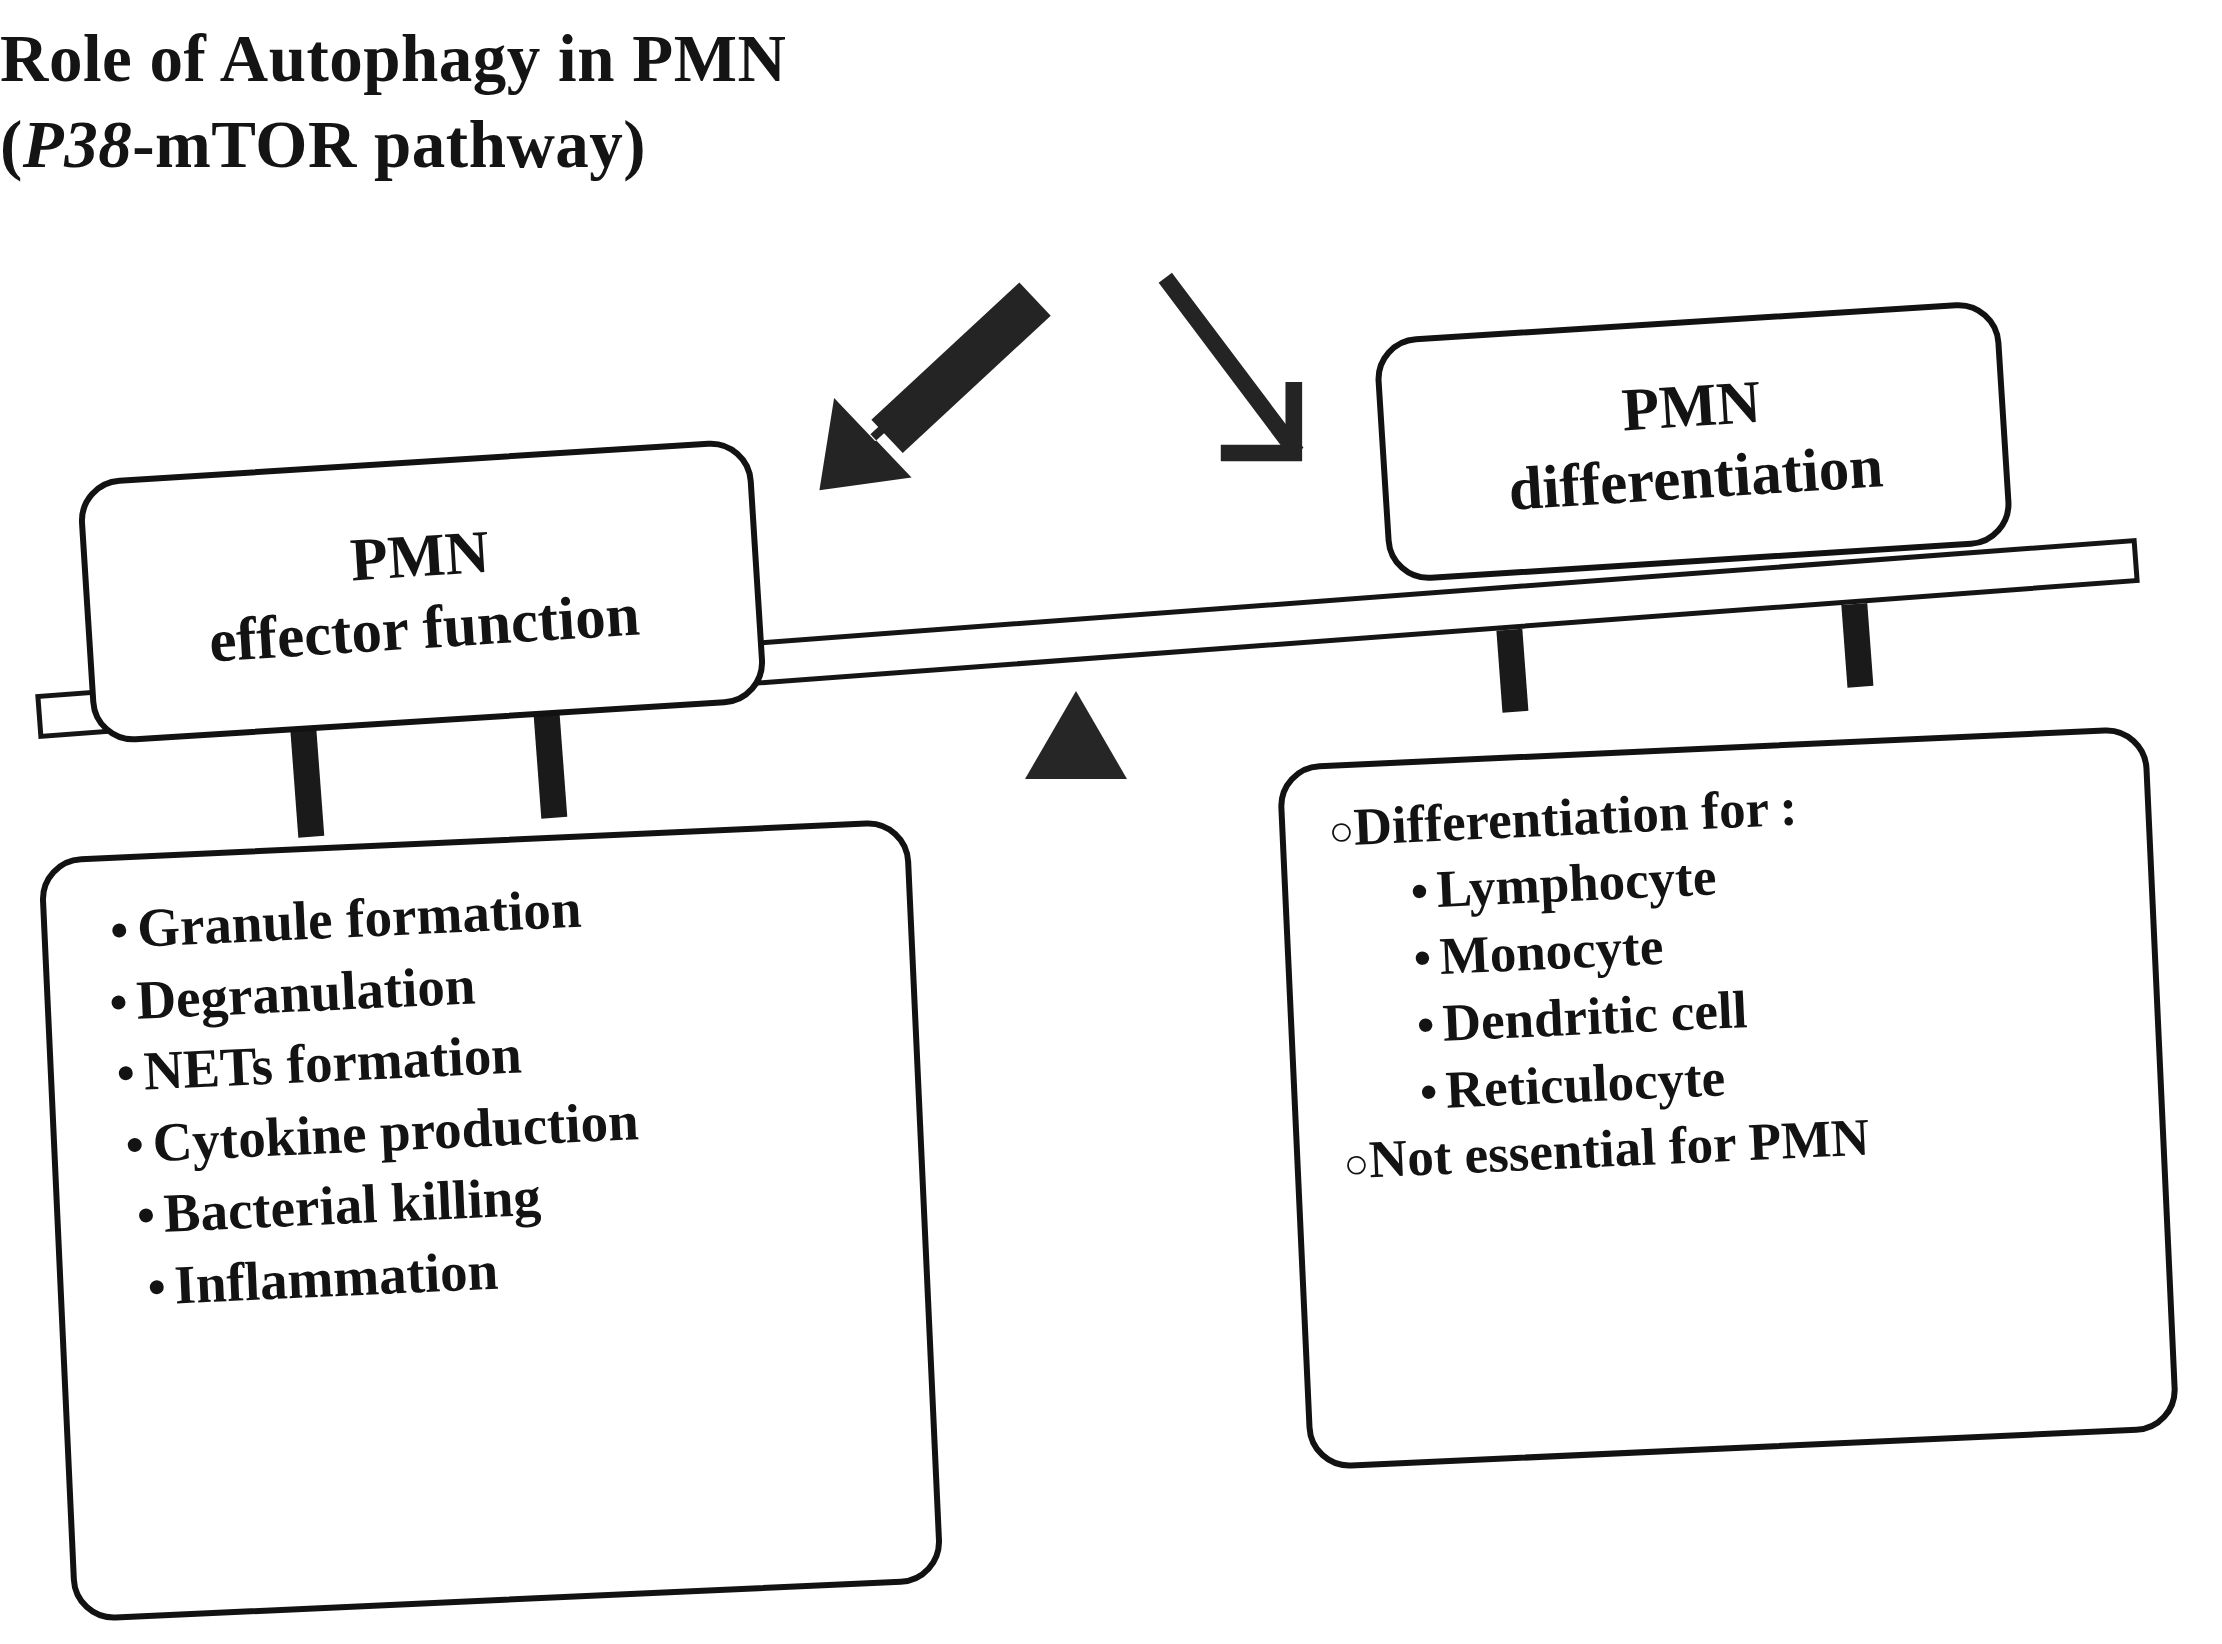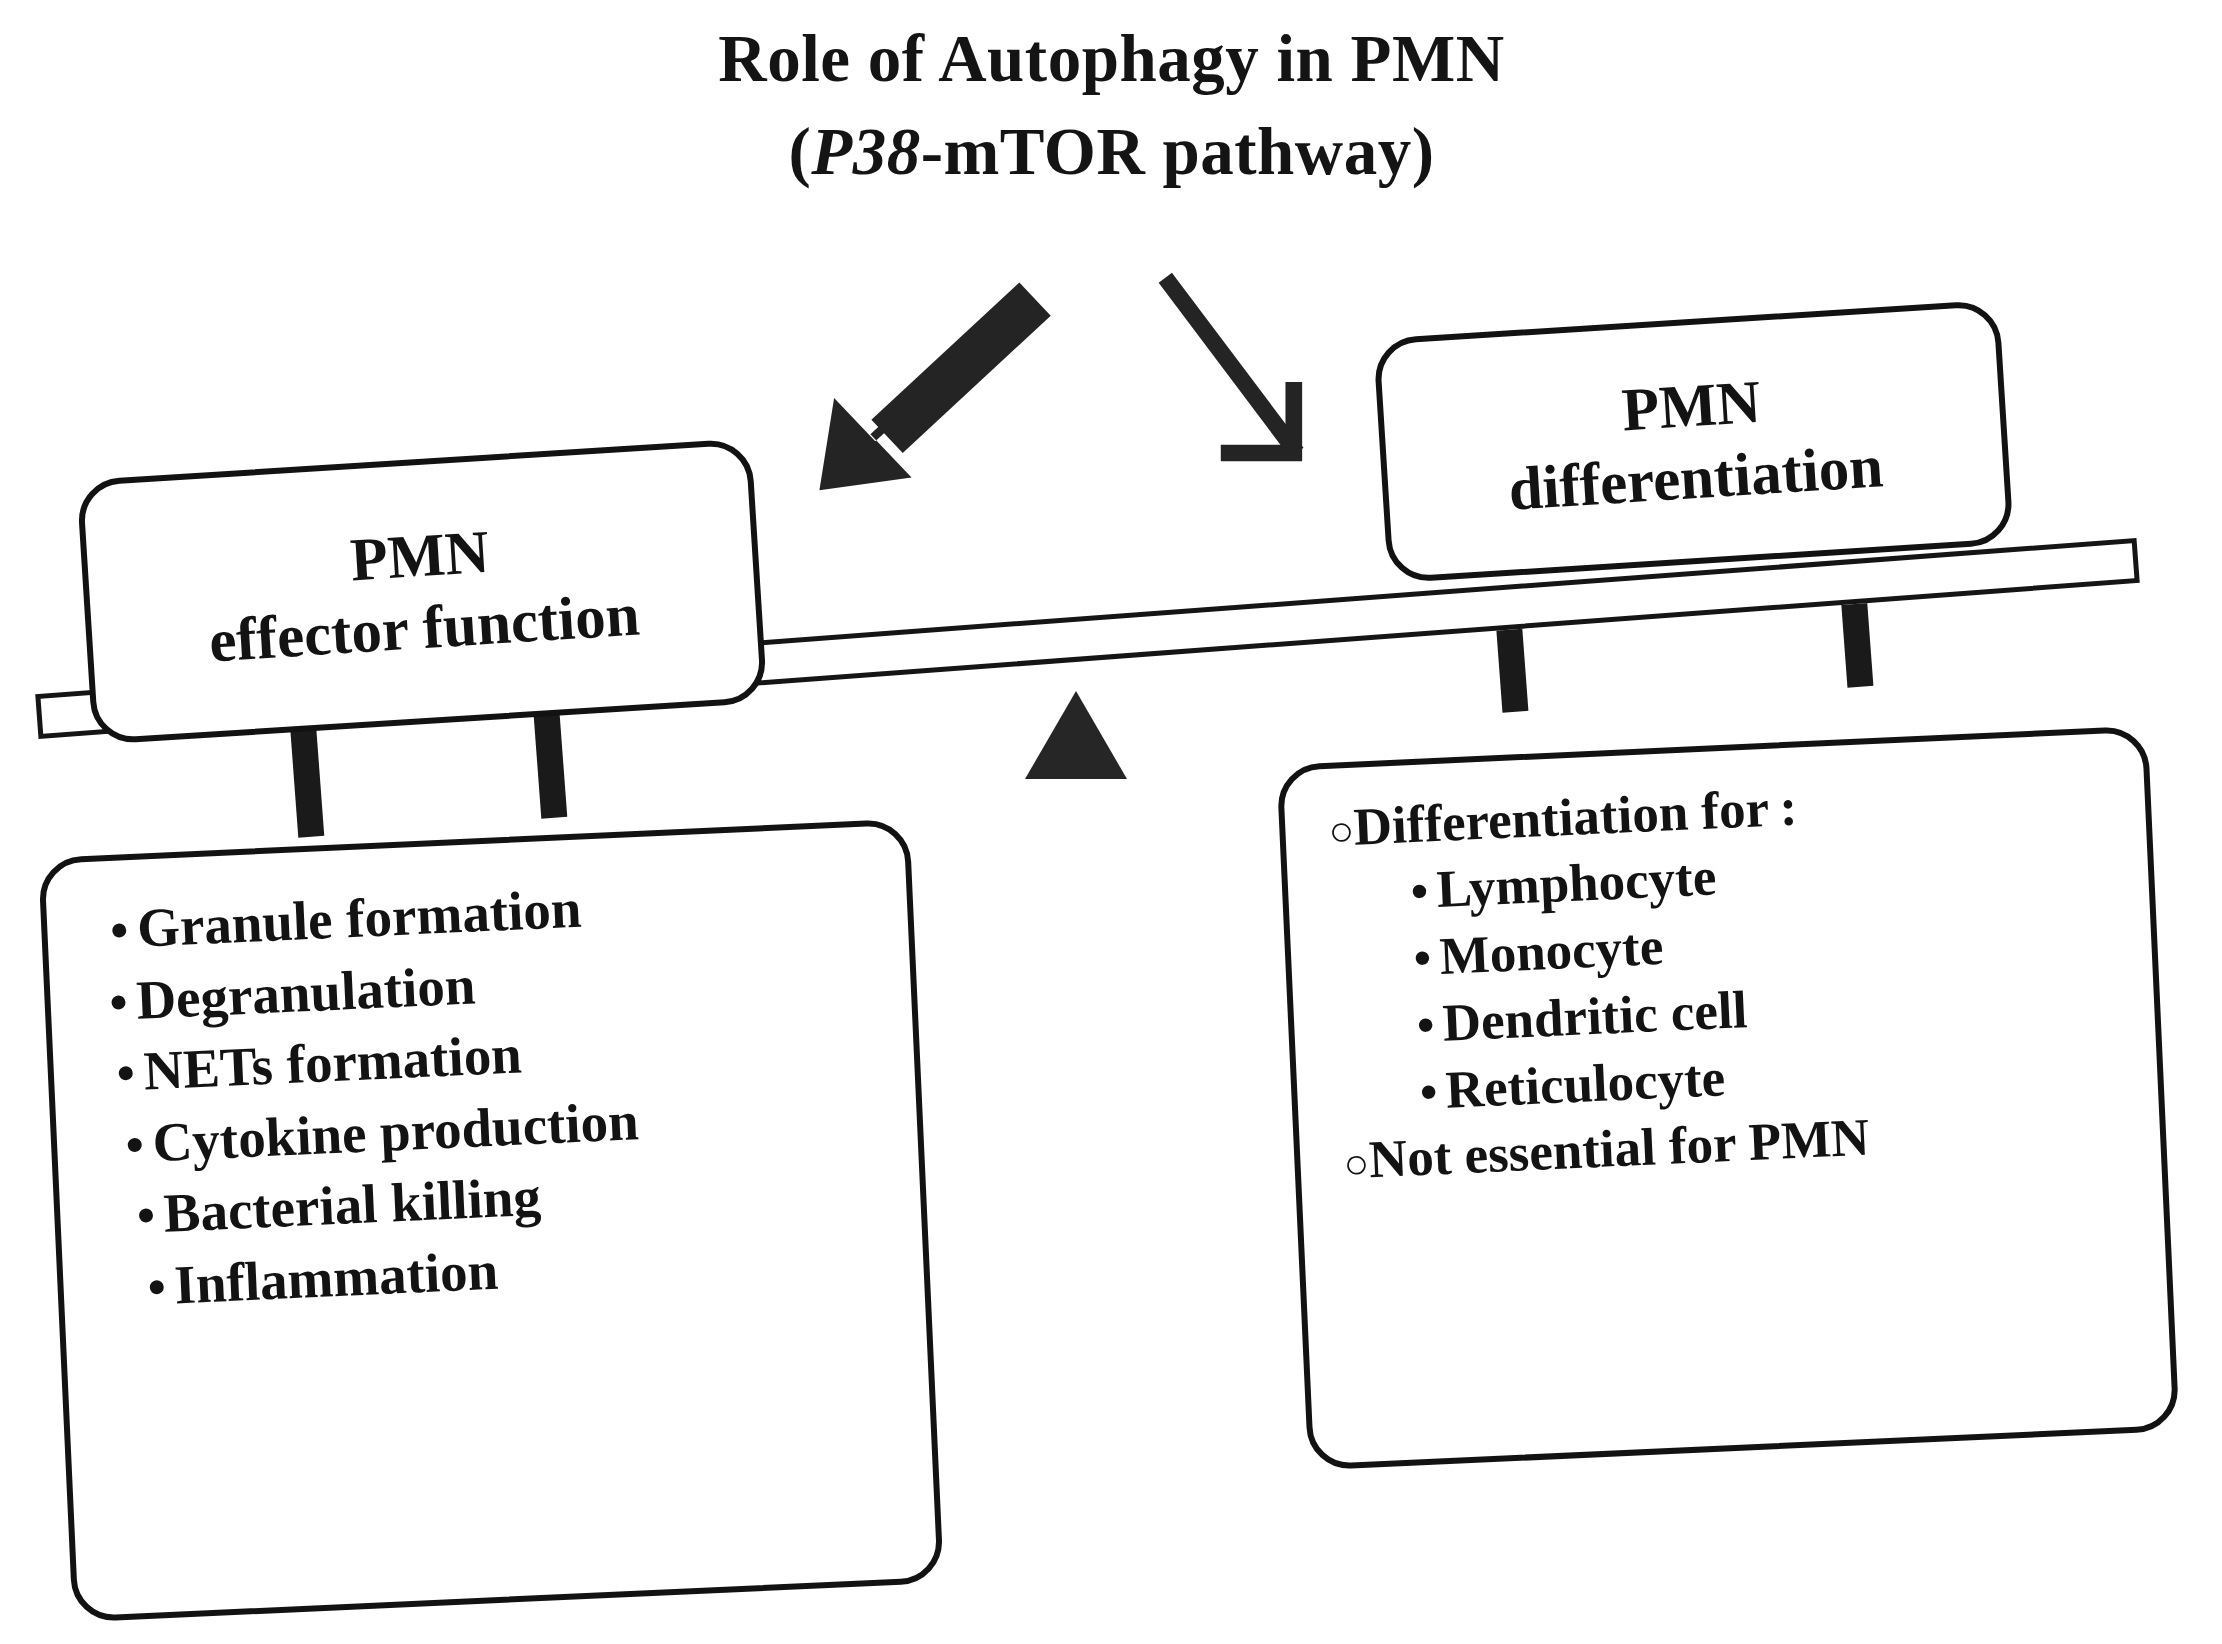--- a/index.html
+++ b/index.html
@@ -19,31 +19,30 @@
     overflow: hidden;
     background: #ffffff;
   }
 
   
   #title-block {
     position: absolute;
     left: 0;
     top: 17.6px;
     width: 2223px;
-    text-align: center;
     pointer-events: none;
   }
   .title-line {
     font-weight: bold;
     font-size: 67px;
     line-height: 1.22;
     letter-spacing: 0.5px;
     color: #141414;
   }
-  .title-line-2 { margin-top: 12px; font-family: Liberation Serif, serif; }
+  .title-line-2 { margin-top: 5px; font-family: Liberation Serif, serif; }
   .ital { font-style: italic; }
 
   
   #arrows-layer {
     position: absolute;
     left: 0; top: 0;
     width: 2223px; height: 1645px;
     pointer-events: none;
   }
 

